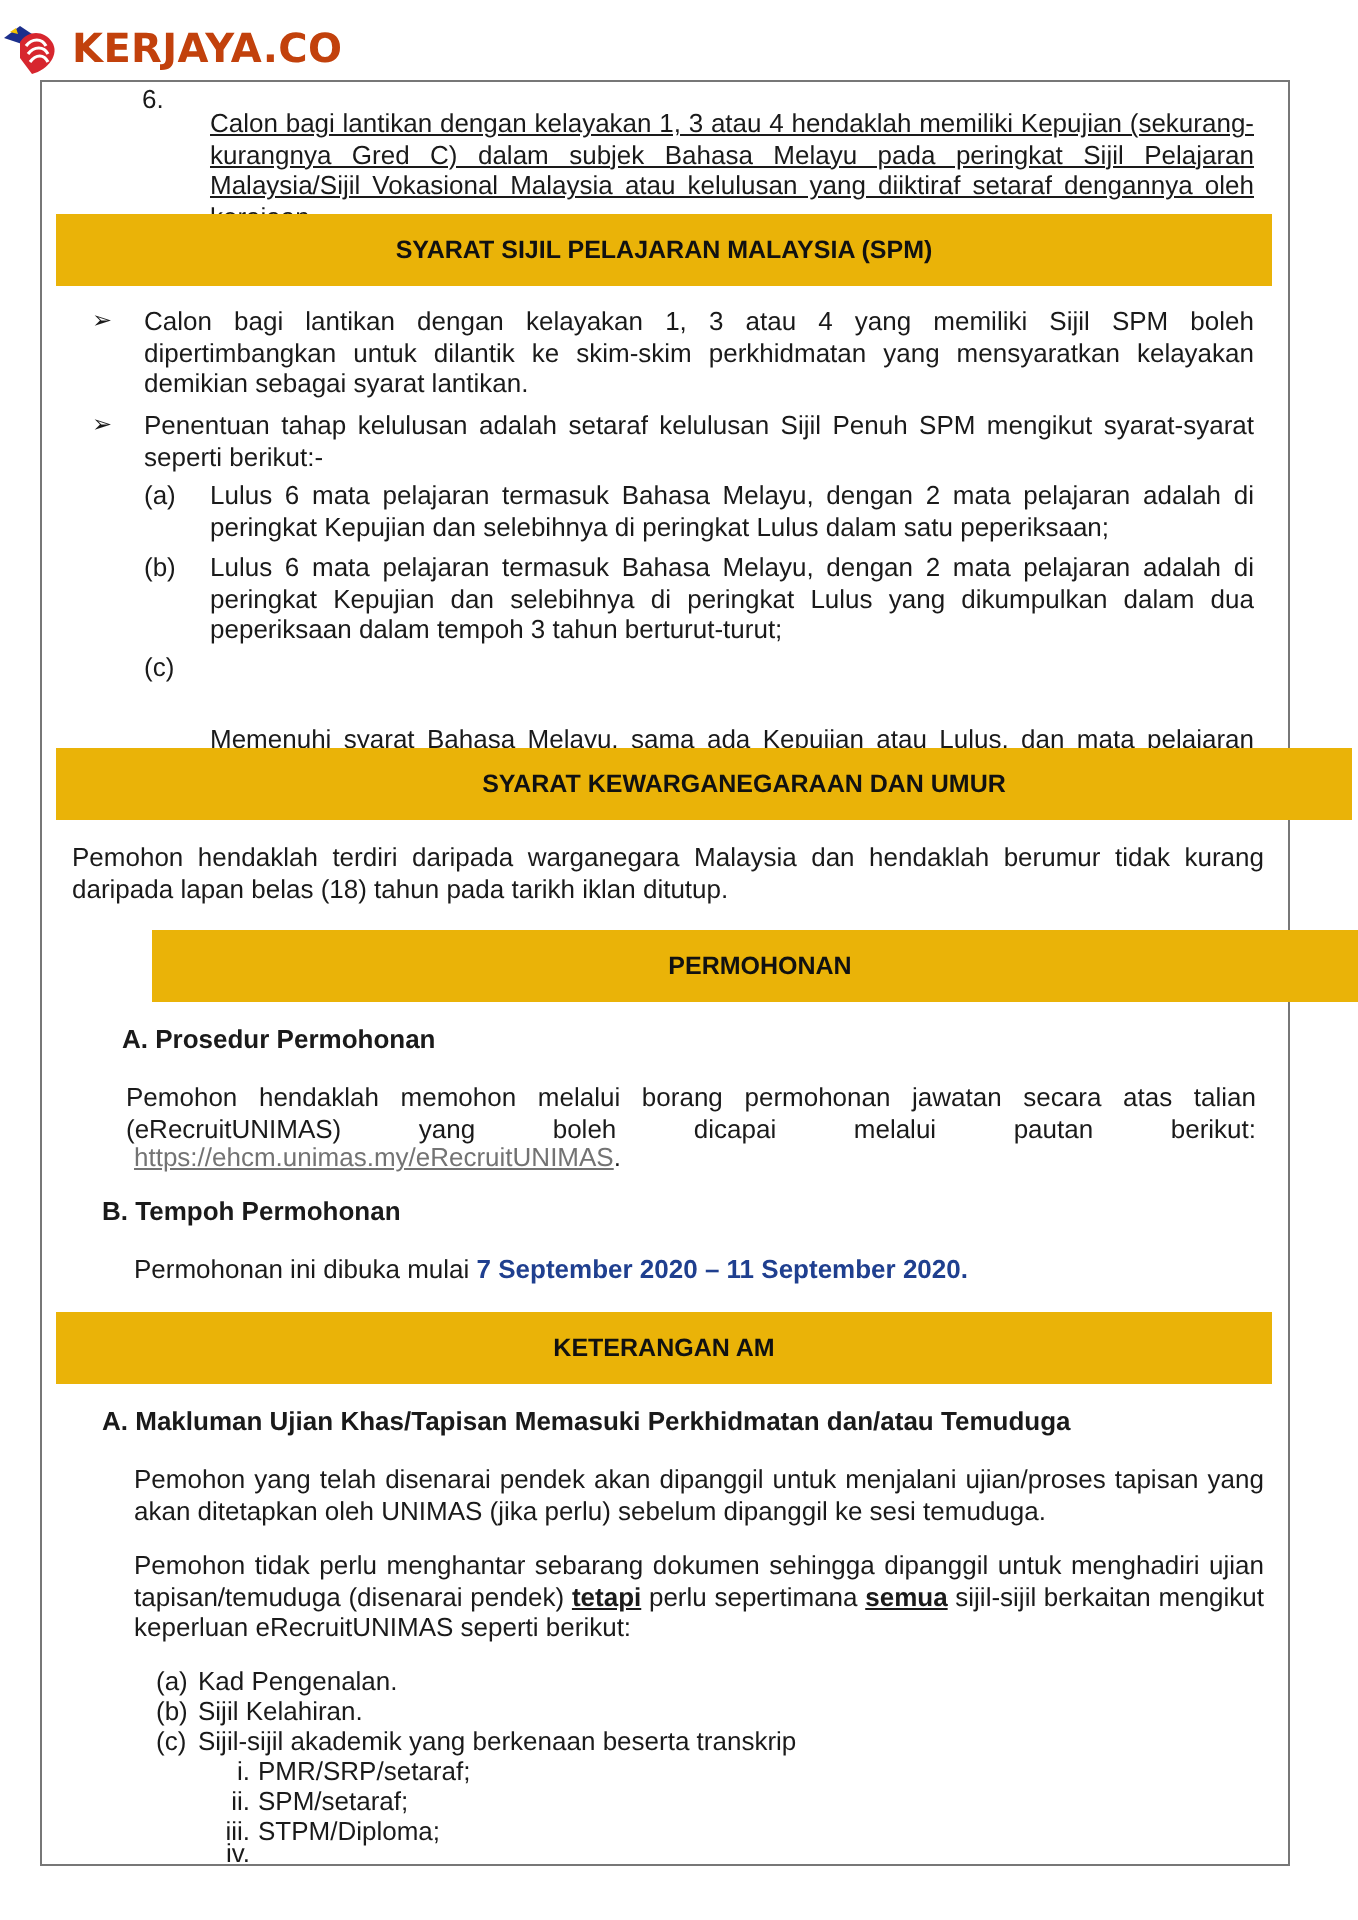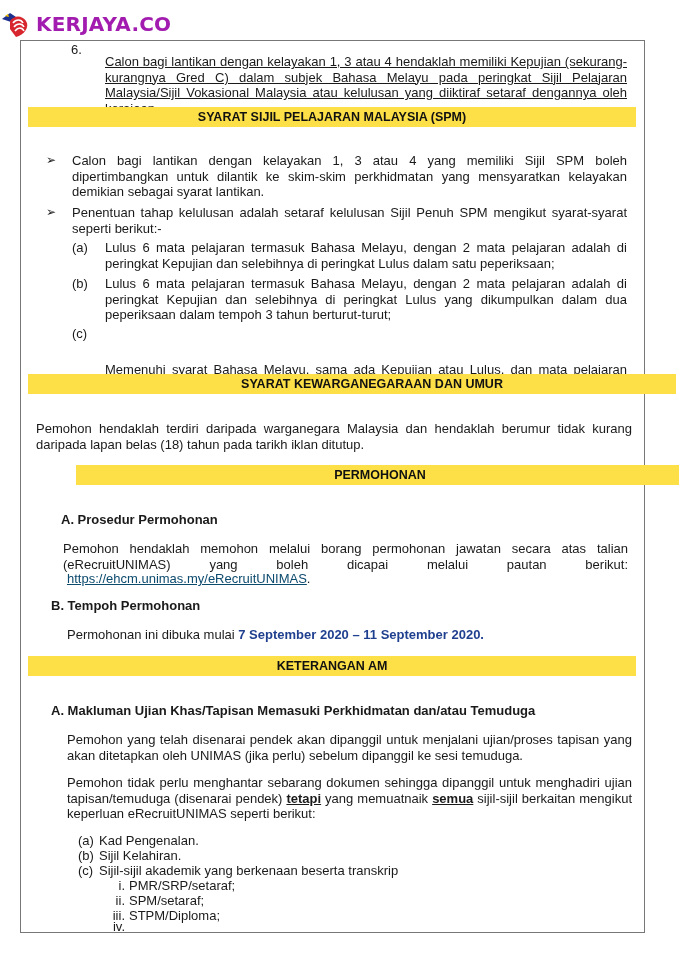--- a/index.html
+++ b/index.html
@@ -1,29 +1,29 @@
 <!DOCTYPE html>
 <html><head>
 <meta charset="utf-8">
 <style>
   html, body { margin:0; padding:0; background:#ffffff; }
   body { width:679px; height:960px; position:relative; overflow:hidden;
          font-family:"Liberation Sans", sans-serif; color:#1a1a1a; font-size:13px; }
   .logo { position:absolute; left:0; top:8px; height:32px; display:flex; align-items:center; }
   .logo svg { width:36px; height:30px; }
-  .logo-text { font-family:"DejaVu Sans", sans-serif; font-weight:bold; font-size:20px; color:#a21caf; letter-spacing:0.2px; margin-left:0px; }
+  .logo-text { font-family:"DejaVu Sans", sans-serif; font-weight:bold; font-size:20px; color:#c2410c; letter-spacing:0.2px; margin-left:0px; }
   .page { position:absolute; left:20px; top:40px; width:625px; height:893px; border:1px solid #777; border-top:1px solid #777; box-sizing:border-box; }
   .p { position:absolute; line-height:15.5px; text-align:justify; }
-  .band { position:absolute; left:7px; width:608px; height:20px; background:#fde047; display:flex; align-items:center; justify-content:center;
+  .band { position:absolute; left:7px; width:608px; height:36px; background:#eab308; display:flex; align-items:center; justify-content:center;
           font-weight:bold; font-size:12.5px; color:#111; }
   .num { position:absolute; }
   .bullet { position:absolute; font-size:12px; }
   .bold { font-weight:bold; }
   .blue { color:#1f3f8f; font-weight:bold; }
-  .link { color:#0c4a6e; text-decoration:underline; }
+  .link { color:#737373; text-decoration:underline; }
   .ul-bold { font-weight:bold; text-decoration:underline;margin-top:20px; }
   .just-last { text-align-last:justify; }
 </style>
 </head>
 <body>
 
 <div class="logo">
   <svg viewBox="0 0 36 30">
     <path d="M2 10 L10 4 L16 8 L14 14 Z" fill="#1c2f8c"></path>
     <path d="M5 7 L8 5 L9 8 Z" fill="#f5c400"></path>
@@ -72,21 +72,21 @@
   <div class="p" style="left:46px; top:586px;">
     <span>Permohonan ini dibuka mulai </span><span class="blue">7 September 2020 –  11 September 2020.</span>
   </div>
 
   <div class="band" style="top:615px;">KETERANGAN AM</div>
 
   <div class="p bold" style="left:30px; top:662px;">A. Makluman Ujian Khas/Tapisan Memasuki Perkhidmatan dan/atau Temuduga</div>
   <div class="p" style="left:46px; top:691px; width:565px;">Pemohon yang telah disenarai pendek akan dipanggil untuk menjalani ujian/proses tapisan yang akan ditetapkan oleh UNIMAS (jika perlu) sebelum dipanggil ke sesi temuduga.</div>
 
   <div class="p" style="left:46px; top:734px; width:565px;">
-    <span>Pemohon tidak perlu menghantar sebarang dokumen sehingga dipanggil untuk menghadiri ujian tapisan/temuduga (disenarai pendek) </span><span class="ul-bold">tetapi</span><span> yang memuatnaik </span><span class="ul-bold">semua</span><span> sijil-sijil berkaitan mengikut keperluan eRecruitUNIMAS seperti berikut:</span>
+    <span>Pemohon tidak perlu menghantar sebarang dokumen sehingga dipanggil untuk menghadiri ujian tapisan/temuduga (disenarai pendek) </span><span class="ul-bold">tetapi</span><span> perlu sepertimana </span><span class="ul-bold">semua</span><span> sijil-sijil berkaitan mengikut keperluan eRecruitUNIMAS seperti berikut:</span>
   </div>
 
   <span class="num" style="left:57px; top:792px;">(a)</span>
   <span class="num" style="left:78px; top:792px;">Kad Pengenalan.</span>
   <span class="num" style="left:57px; top:807px;">(b)</span>
   <span class="num" style="left:78px; top:807px;">Sijil Kelahiran.</span>
   <span class="num" style="left:57px; top:822px;">(c)</span>
   <span class="num" style="left:78px; top:822px;">Sijil-sijil akademik yang berkenaan beserta transkrip</span>
 
   <span class="num" style="left:92px; top:837px; width:12px; text-align:right;">i.</span>

